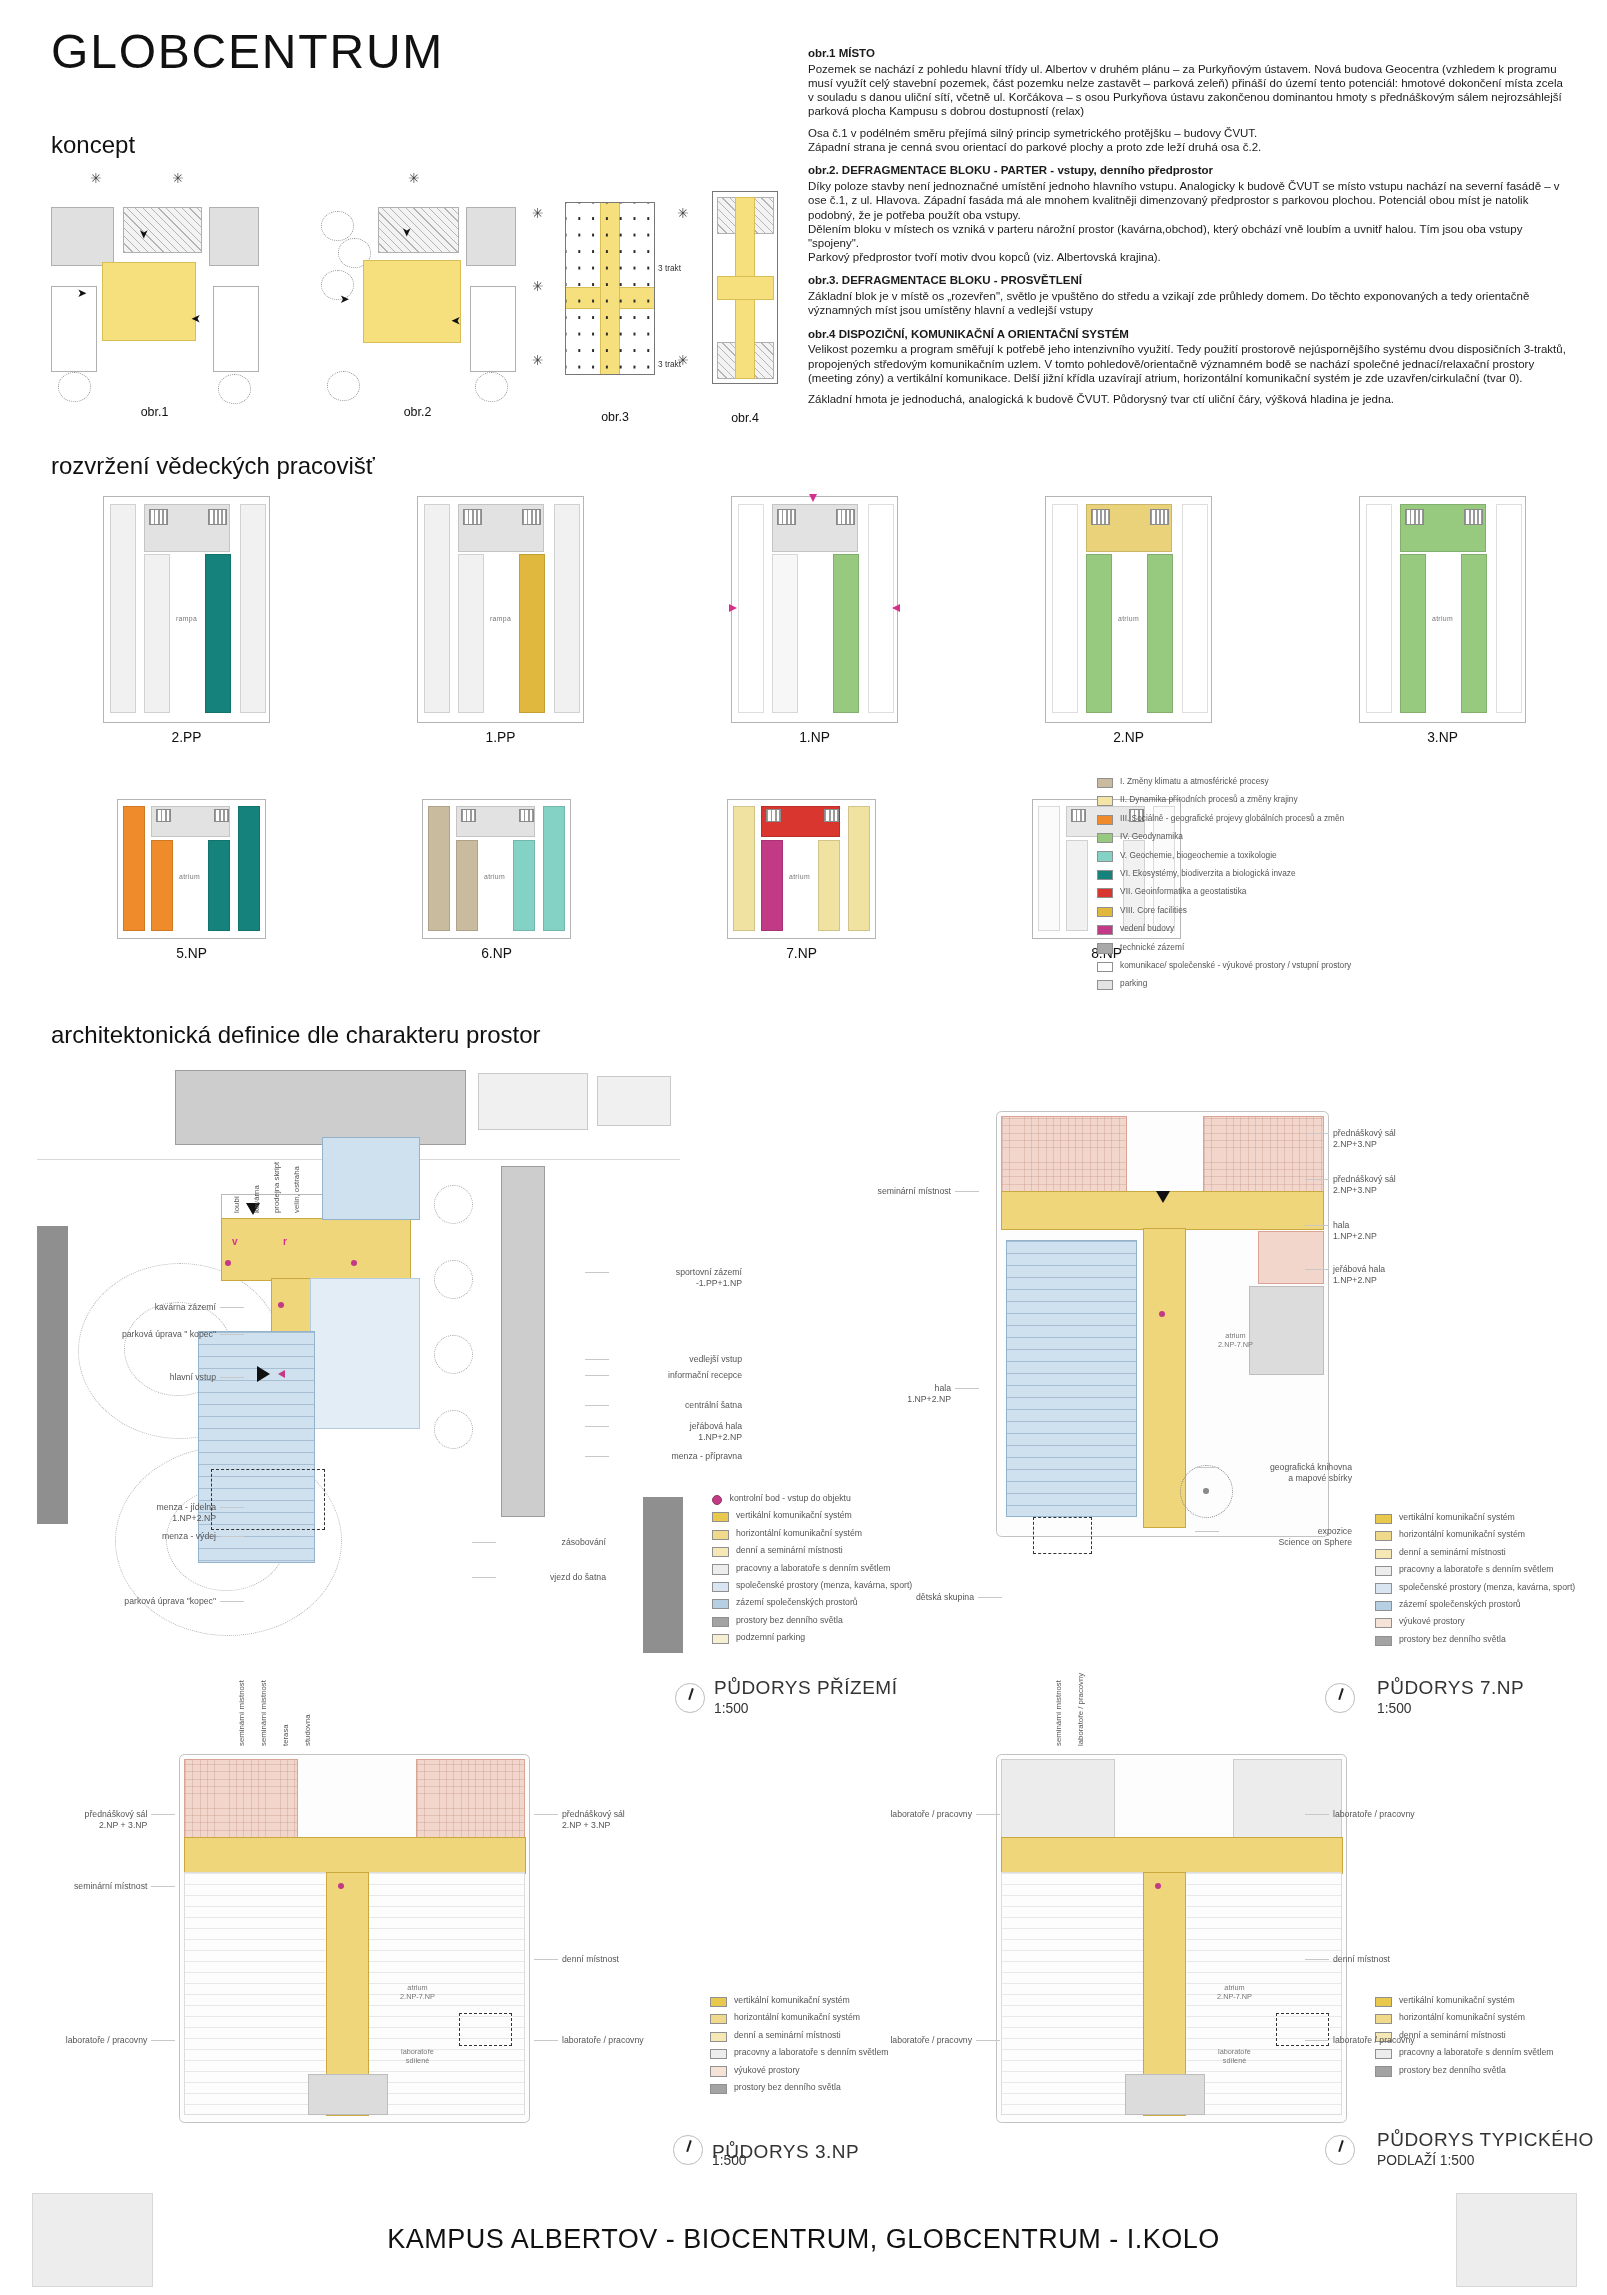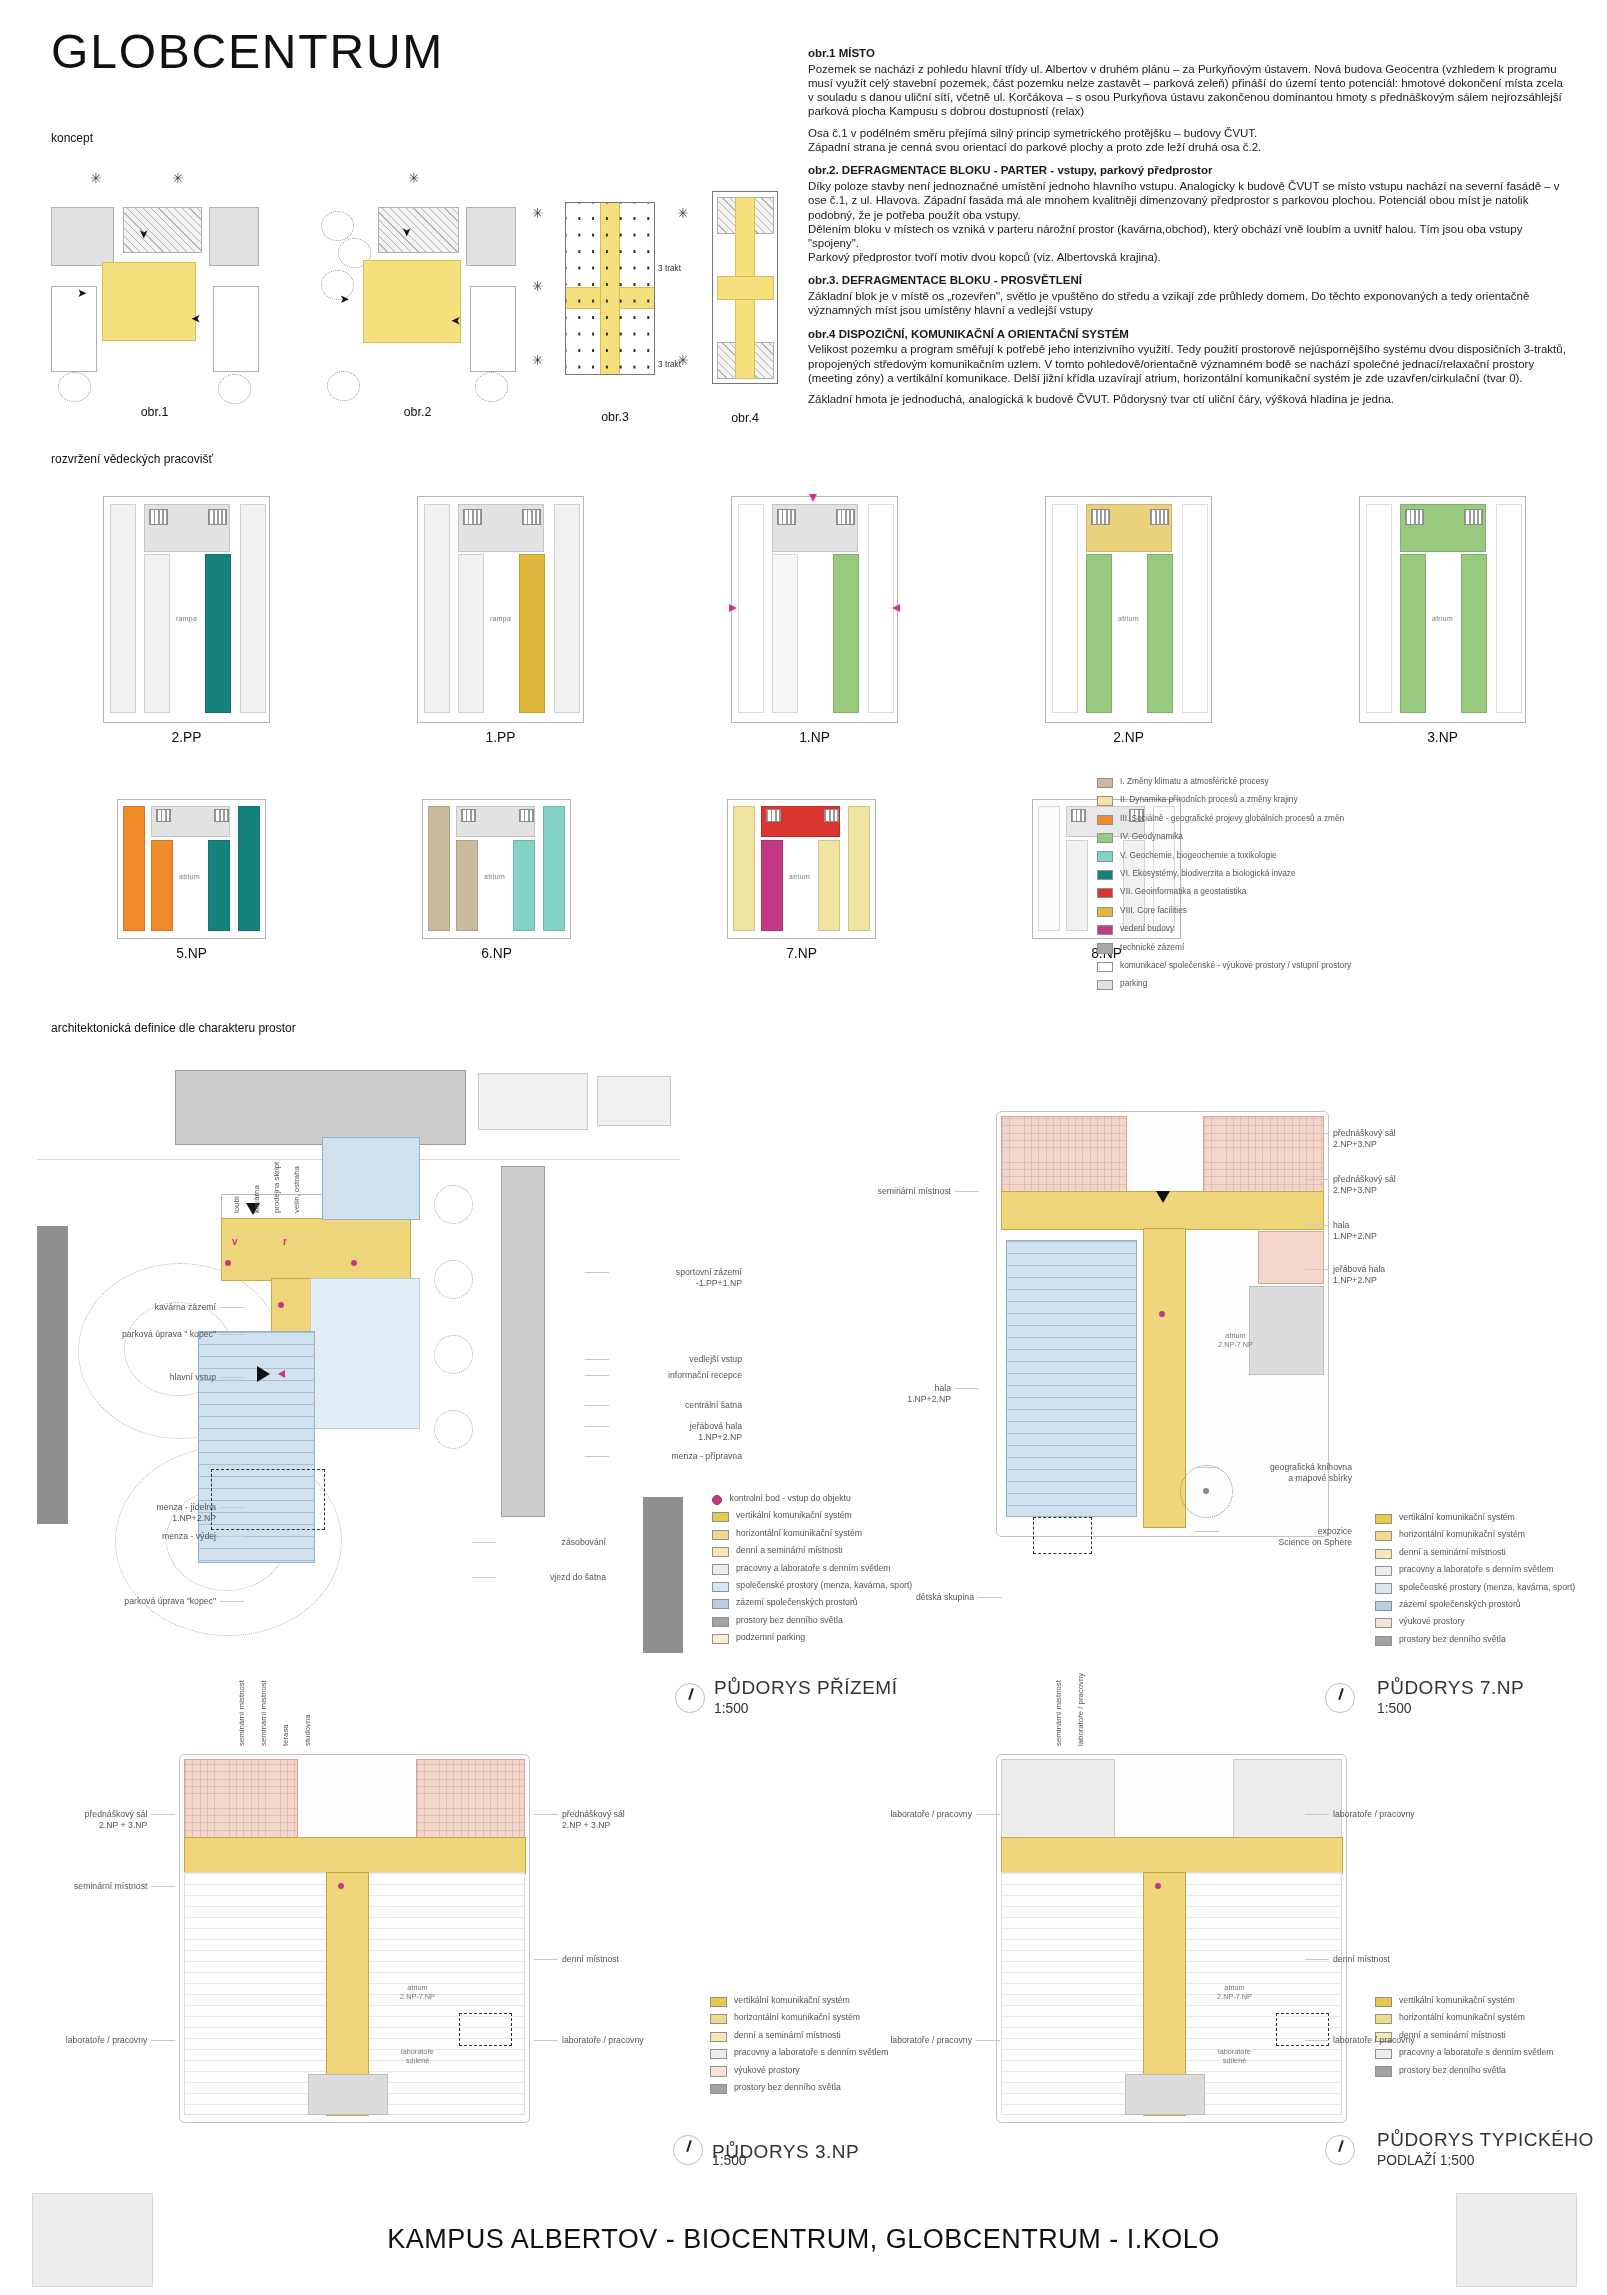--- a/index.html
+++ b/index.html
@@ -2,21 +2,21 @@
 <html style="font-size:14.7px"><head>
 <meta charset="utf-8">
 <style>
   html,body{margin:0;padding:0;background:#fff;}
   body{font-family:"Liberation Sans","DejaVu Sans",sans-serif;color:#1a1a1a;}
   .board{position:relative;width:1607px;height:2296px;background:#fff;overflow:hidden;}
   .abs{position:absolute;}
 
   
   .main-title{position:absolute;left:51px;top:24px;font-size:48px;letter-spacing:1.8px;color:#111;font-weight:500;}
-  .h-section{position:absolute;font-size:12px;color:#111;font-weight:400;}
+  .h-section{position:absolute;font-size:24px;color:#111;font-weight:400;}
 
   
   .intro{position:absolute;left:808px;top:37px;width:762px;}
   .intro [data-style="h"]{font-weight:700;font-size:11.5px;margin:10px 0 2.8px;white-space:pre-line;}
   .intro [data-style="p"]{font-size:11.5px;line-height:14.2px;margin:0 0 7.3px;white-space:pre-line;color:#1c1c1c;}
 
   
   .cfig{position:absolute;}
   .cb{position:absolute;background:#e0e0e0;border:0.9px solid #b0b0b0;}
   .cb.o{background:#fff;}
@@ -189,21 +189,21 @@
 
   <div class="intro">
 
       <div data-style="h">obr.1 MÍSTO</div>
 
       <div data-style="p">Pozemek se nachází z pohledu hlavní třídy ul. Albertov v druhém plánu – za Purkyňovým ústavem. Nová budova Geocentra (vzhledem k programu musí využít celý stavební pozemek, část pozemku nelze zastavět – parková zeleň) přináší do území tento potenciál: hmotové dokončení místa zcela v souladu s danou uliční sítí, včetně ul. Korčákova – s osou Purkyňova ústavu zakončenou dominantou hmoty s přednáškovým sálem nejrozsáhlejší parková plocha Kampusu s dobrou dostupností (relax)</div>
 
       <div data-style="p">Osa č.1 v podélném směru přejímá silný princip symetrického protějšku – budovy ČVUT.
 Západní strana je cenná svou orientací do parkové plochy a proto zde leží druhá osa č.2.</div>
 
-      <div data-style="h">obr.2. DEFRAGMENTACE BLOKU - PARTER - vstupy, parkový předprostor</div>
+      <div data-style="h">obr.2. DEFRAGMENTACE BLOKU - PARTER - vstupy, denního předprostor</div>
 
       <div data-style="p">Díky poloze stavby není jednoznačné umístění jednoho hlavního vstupu. Analogicky k budově ČVUT se místo vstupu nachází na severní fasádě – v ose č.1, z ul. Hlavova. Západní fasáda má ale mnohem kvalitněji dimenzovaný předprostor s parkovou plochou. Potenciál obou míst je natolik podobný, že je potřeba použít oba vstupy.
 Dělením bloku v místech os vzniká v parteru nárožní prostor (kavárna,obchod), který obchází vně loubím a uvnitř halou. Tím jsou oba vstupy "spojeny".
 Parkový předprostor tvoří motiv dvou kopců (viz. Albertovská krajina).</div>
 
       <div data-style="h">obr.3. DEFRAGMENTACE BLOKU - PROSVĚTLENÍ</div>
 
       <div data-style="p">Základní blok je v místě os „rozevřen", světlo je vpuštěno do středu a vzikají zde průhledy domem. Do těchto exponovaných a tedy orientačně významných míst jsou umístěny hlavní a vedlejší vstupy</div>
 
       <div data-style="h">obr.4 DISPOZIČNÍ, KOMUNIKAČNÍ A ORIENTAČNÍ SYSTÉM</div>

